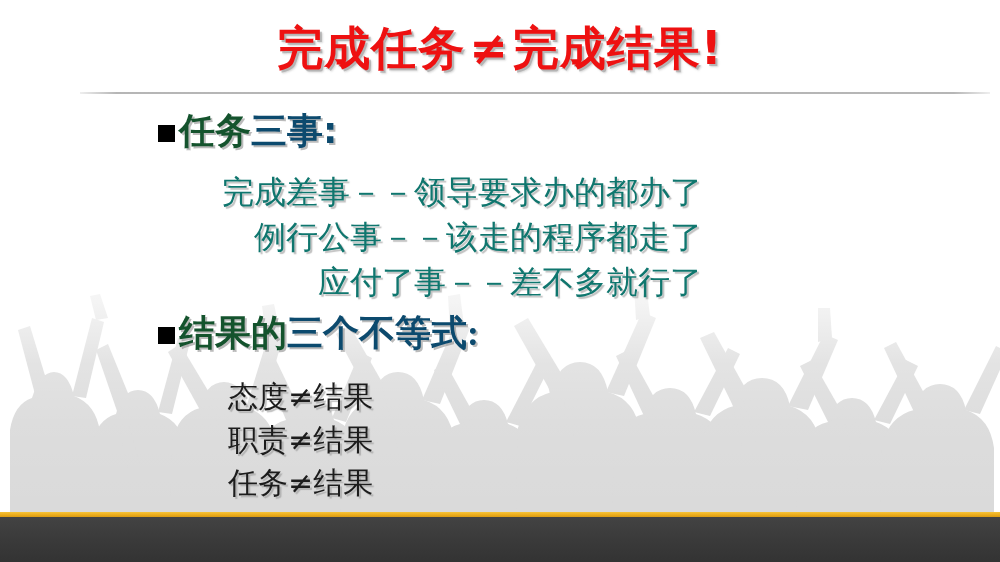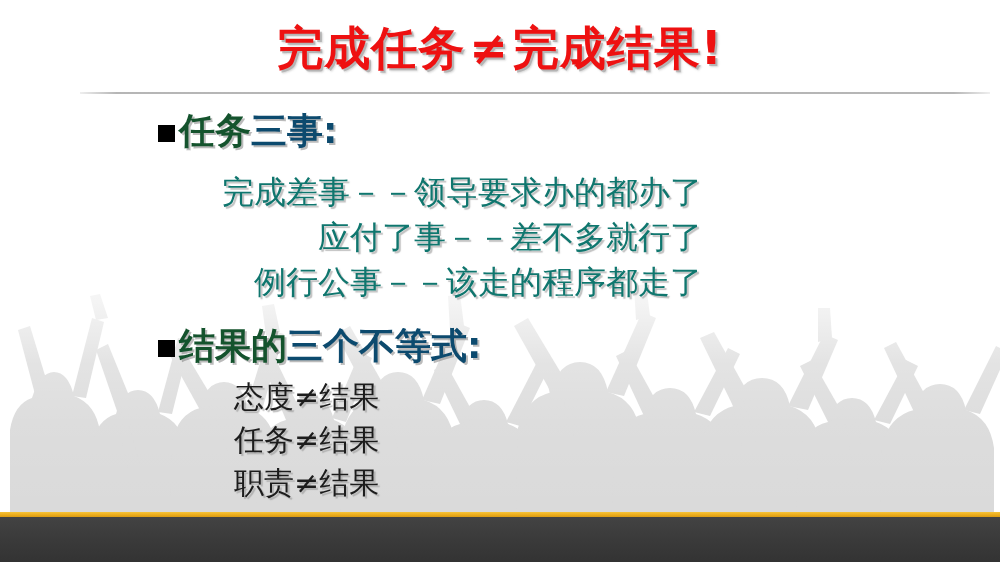--- a/index.html
+++ b/index.html
@@ -113,21 +113,21 @@
   .heading .blk {
     color: #14532d;
     text-shadow: 2px 2px 0 rgba(120,120,120,0.50);
   }
   .heading .blu {
     color: #0c4a6e;
     text-shadow: 2px 2px 0 rgba(120,120,120,0.50);
   }
 
   #heading-1 { left: 158px; top: 113px; }
-  #heading-2 { left: 158px; top: 328px; }
+  #heading-2 { left: 158px; top: 315px; font-family: Liberation Serif, serif; }
 
   
   #task-list {
     position: absolute;
     left: 222px;
     top: 170px;
   }
   #task-list .line {
     font-size: 32px;
     color: #0f766e;
@@ -135,21 +135,20 @@
     white-space: nowrap;
     text-shadow: 2px 2px 1px rgba(140,140,140,0.55);
     text-align: right;
   }
 
   
   #ineq-list {
     position: absolute;
     left: 228px;
     top: 375px;
-    margin-left: 6px;
   }
   #ineq-list .line {
     font-size: 30px;
     color: #1c1c1c;
     line-height: 43px;
     white-space: nowrap;
     text-shadow: 2px 2px 1px rgba(150,150,150,0.6);
   }
 
   
@@ -254,29 +253,29 @@
   <div id="content">
 
     <div id="title"><span>完成任务</span><span class="neq">≠</span><span>完成结果!</span></div>
 
     <div id="title-divider"></div>
 
     <div class="heading" id="heading-1"><span class="bullet"></span><span class="blk">任务</span><span class="blu">三事:</span></div>
 
     <div id="task-list">
       <div class="line">完成差事－－领导要求办的都办了</div>
+      <div class="line">例行公事－－该走的程序都走了</div>
       <div class="line">应付了事－－差不多就行了</div>
-      <div class="line">例行公事－－该走的程序都走了</div>
     </div>
 
     <div class="heading" id="heading-2"><span class="bullet"></span><span class="blk">结果的</span><span class="blu">三个不等式:</span></div>
 
     <div id="ineq-list">
       <div class="line">态度≠结果</div>
+      <div class="line">职责≠结果</div>
       <div class="line">任务≠结果</div>
-      <div class="line">职责≠结果</div>
     </div>
 
     <div id="gold-stripe"></div>
     <div id="bottom-bar"></div>
 
   </div>
 </div>
 
 </body></html>

